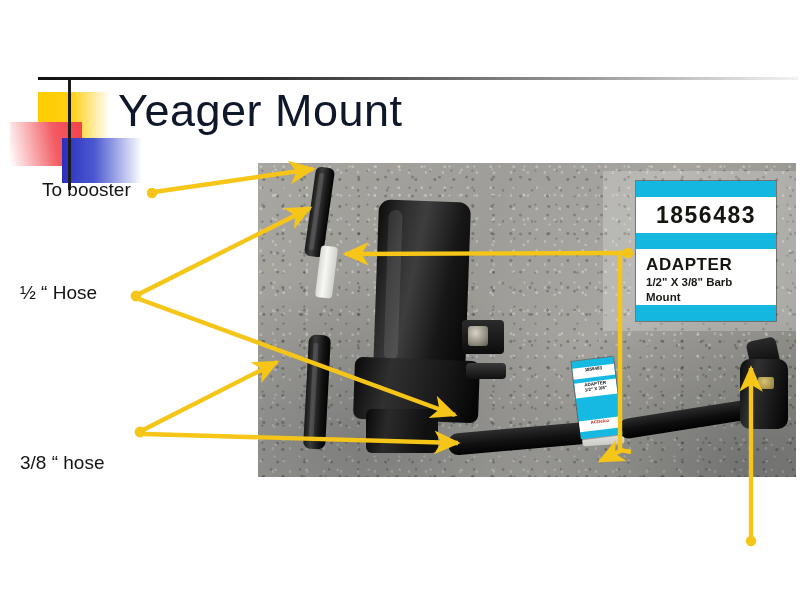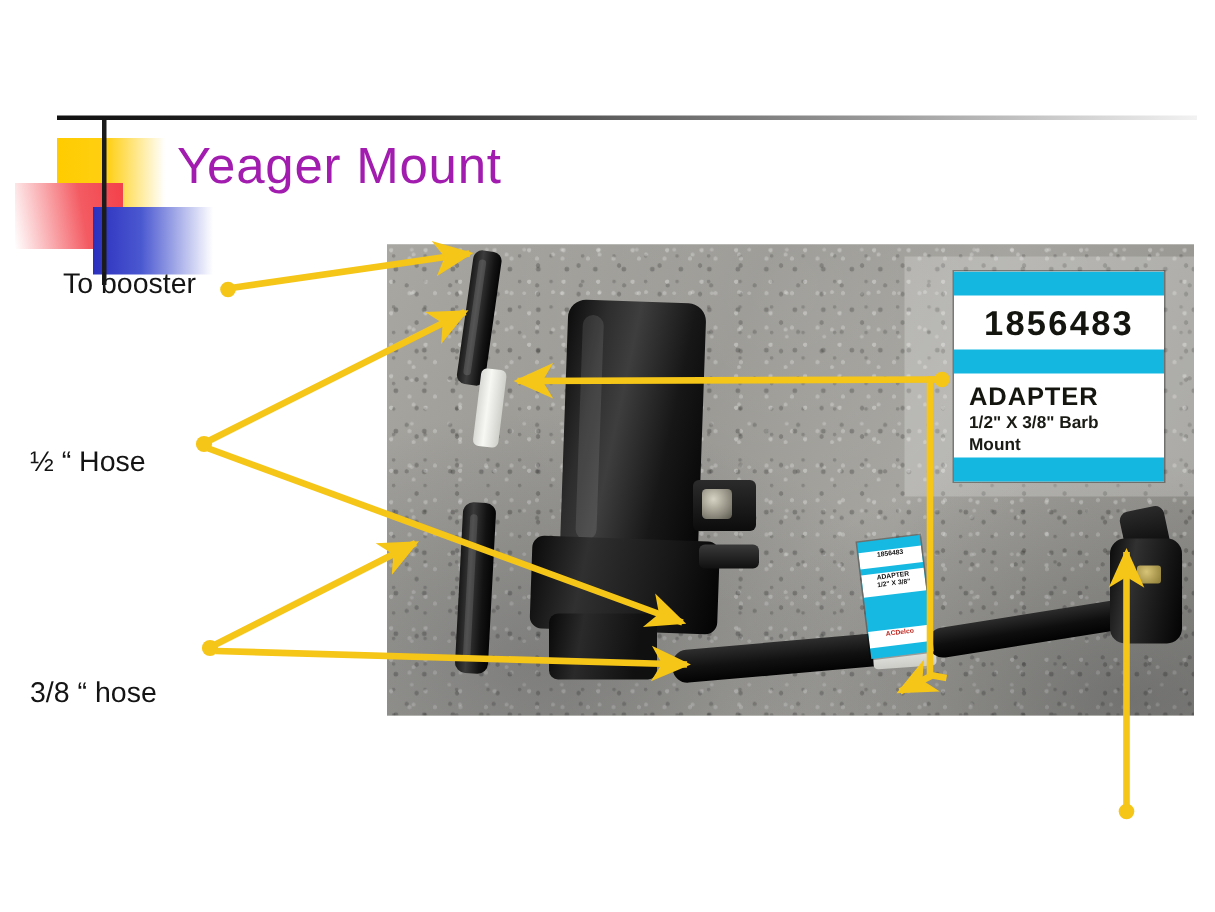--- a/index.html
+++ b/index.html
@@ -28,22 +28,22 @@
   }
   .cross-v{position:absolute;left:68px;top:0px;width:3px;height:112px;background:#1b1b1b;}
   .cross-h{
     position:absolute;left:38px;top:77px;height:3px;width:760px;
     background:linear-gradient(90deg,#111 0%, #2e2e2e 30%, #9a9a9a 72%, #d9d9d9 92%, #f2f2f2 100%);
   }
 
   
   .slide-title{
     position:absolute;left:118px;top:84px;
-    font-size:34px;line-height:54px;
-    color:#a21caf;
+    font-size:45px;line-height:54px;
+    color:#0f172a;
     letter-spacing:0.5px;
     font-weight:400;
     white-space:nowrap;
   }
 
   
   .photo{
     position:absolute;left:258px;top:163px;width:538px;height:314px;
     overflow:hidden;
     background:#9a9a96;
@@ -204,21 +204,21 @@
   .mini-t{font-size:4.5px;font-weight:bold;color:#111;text-align:center;line-height:5px;}
   .mini-red{font-size:4.5px;font-weight:bold;color:#c0271f;text-align:center;line-height:5px;}
 
   
   .callout{
     position:absolute;color:#141414;
     font-size:19px;line-height:24px;white-space:nowrap;
     font-family:"Liberation Sans", sans-serif;
   }
   #lbl-booster{left:42px;top:178px;}
-  #lbl-half{left:20px;top:281px;margin-top:16px;}
+  #lbl-half{left:20px;top:281px;}
   #lbl-38{left:20px;top:419px;margin-top:32px;}
   #lbl-carbon{left:516px;top:529px;}
 
   
   #arrows{position:absolute;left:0;top:0;width:810px;height:608px;pointer-events:none;}
 </style>
 </head>
 <body>
 
 <div id="slide">

